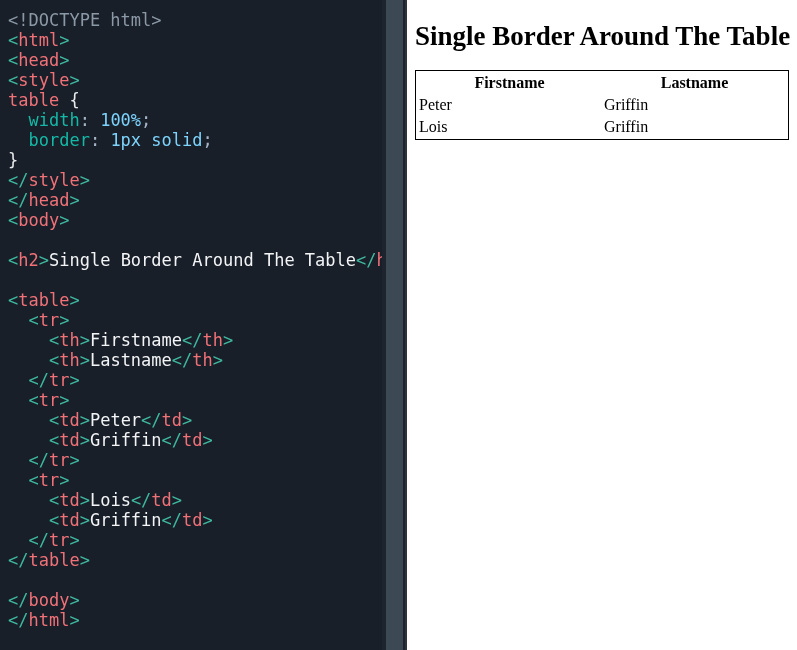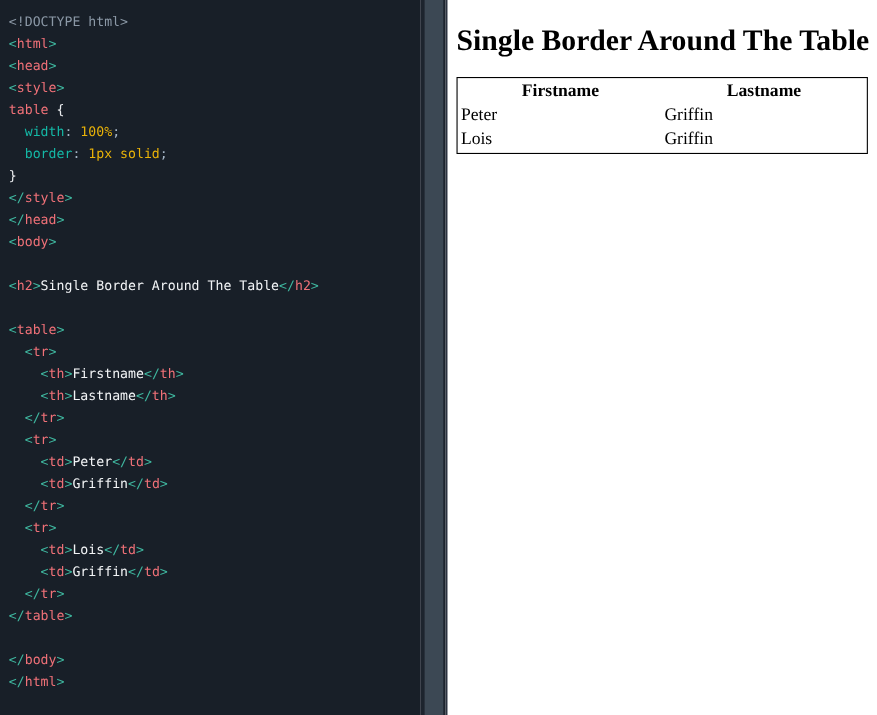--- a/index.html
+++ b/index.html
@@ -24,38 +24,38 @@
     position: relative;
     width: 382px;
     height: 650px;
     background: #181f28;
     overflow: hidden;
     flex: 0 0 382px;
   }
   .code-area {
     padding: 10px 0 0 8px;
     font-family: "DejaVu Sans Mono", "Liberation Mono", monospace;
-    font-size: 12px;
+    font-size: 17px;
     line-height: 20px;
     white-space: pre;
     color: #e8eaed;
   }
   .code-line {
     height: 20px;
     white-space: pre;
   }
   
   .t-doctype { color: #8b98a6; }
   .t-punct   { color: #3fb8a0; }
   .t-tag     { color: #f07178; text-align: right; }
   .t-text    { color: #f2f4f6; }
   .t-brace   { color: #e8eaed; }
   .t-sel     { color: #f07178; }
   .t-prop    { color: #14b8a6; }
-  .t-val     { color: #eab308; text-align: center; }
+  .t-val     { color: #7dd3fc; text-align: center; }
   .t-semi    { color: #a5b5c6; }
 
   
   .scrollbar {
     position: relative;
     width: 23px;
     height: 650px;
     background: #1d242e;
     flex: 0 0 23px;
   }

